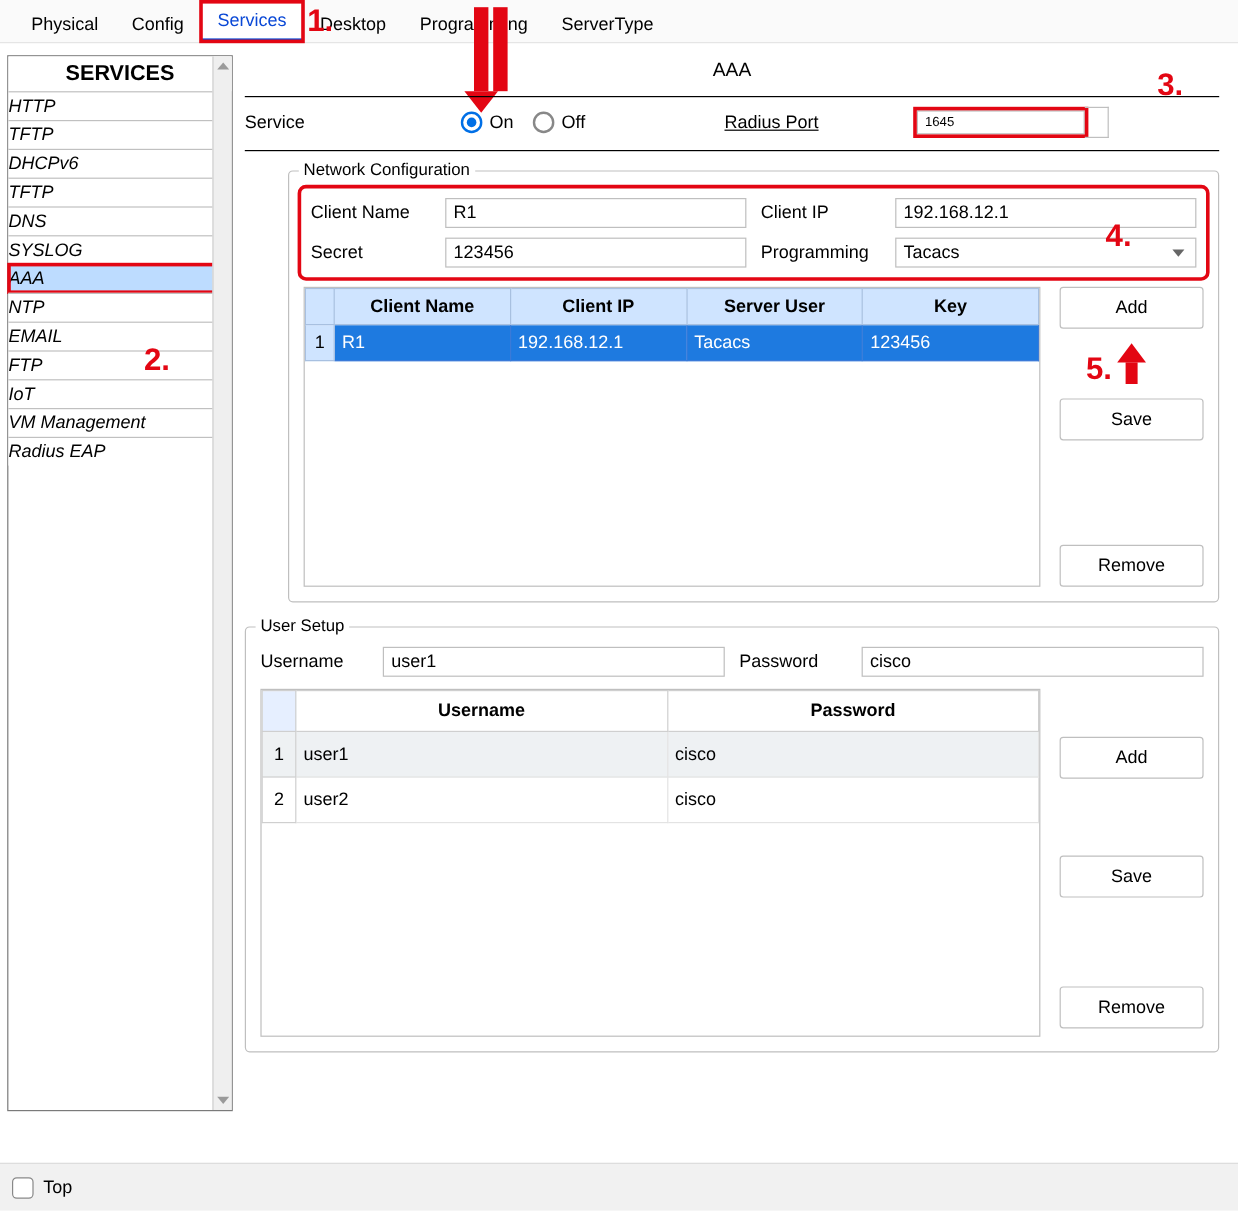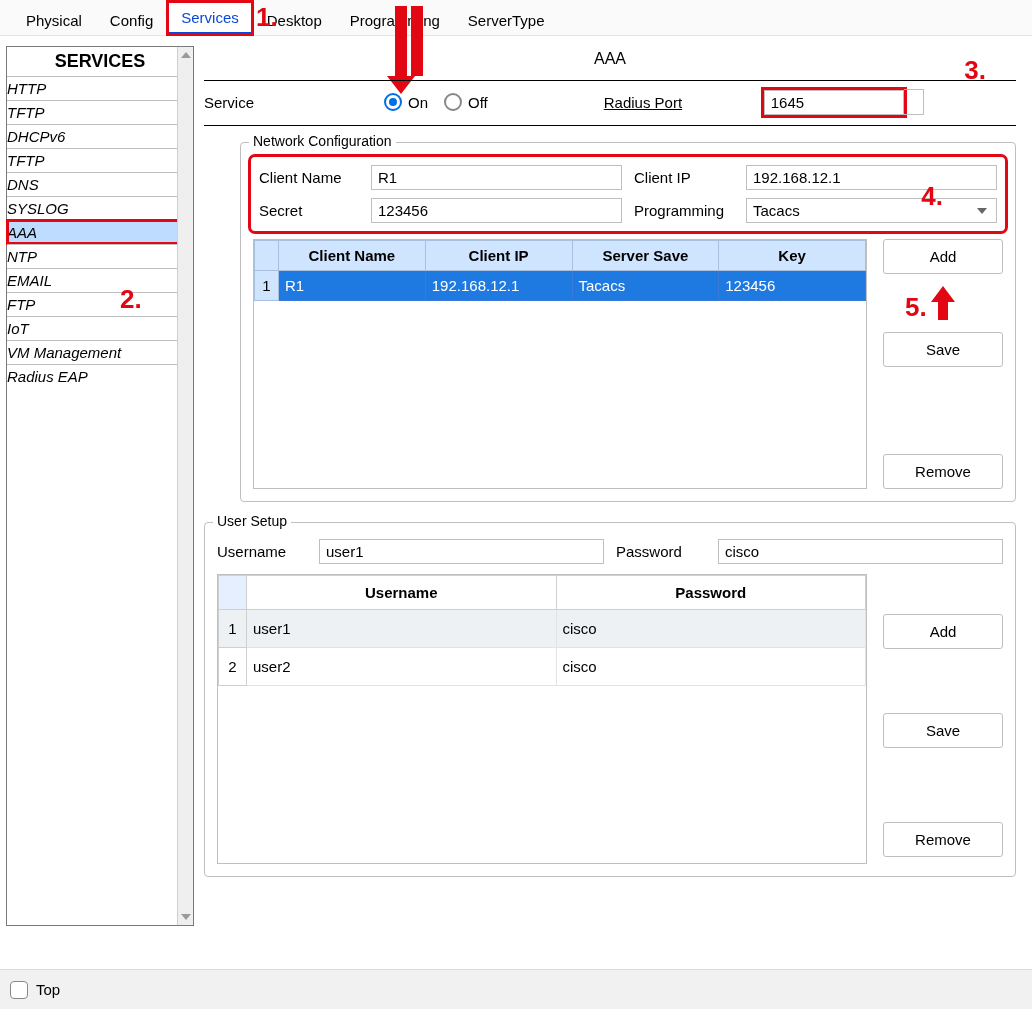--- a/index.html
+++ b/index.html
@@ -78,21 +78,21 @@
   .radio-dot {
     width:18px; height:18px; border-radius:50%;
     border:2px solid #888; margin-right:6px; position:relative;
   }
   .radio-dot.on { border-color:#006fe6; }
   .radio-dot.on::after {
     content:""; position:absolute; inset:3px; border-radius:50%; background:#006fe6;
   }
   .radius-port-label { margin-left:100px; width:160px;text-decoration:underline; }
   .port-input {
-    width:140px; padding:3px 6px; border:1px solid #bfbfbf; font-size:15px;
+    width:140px; padding:3px 6px; border:1px solid #bfbfbf; font-size:11px;
   }
   .port-marker { outline:3px solid #e30613; outline-offset:0px; }
   .port-after-box { display:inline-block; width:20px; height:26px; border:1px solid #bfbfbf; border-left:none; vertical-align:top; }
   
   .group {
     border:1px solid #bfbfbf; border-radius:4px;
     margin:16px 0 20px 0; padding:16px 12px 12px 12px;
     position:relative;
   }
   .group-legend {
@@ -257,21 +257,21 @@
       </div>
 
       <div class="nc-body">
         <div class="nc-table-wrap">
           <table class="nc-table">
             <tbody>
                 <tr>
               <th class="rownum-h"></th>
               <th>Client Name</th>
               <th>Client IP</th>
-              <th>Server Save</th>
+              <th>Server User</th>
               <th>Key</th>
             </tr>
             <tr>
               <td class="rownum">1</td>
               <td>R1</td>
               <td>192.168.12.1</td>
               <td>Tacacs</td>
               <td>123456</td>
             </tr>
           </tbody>

